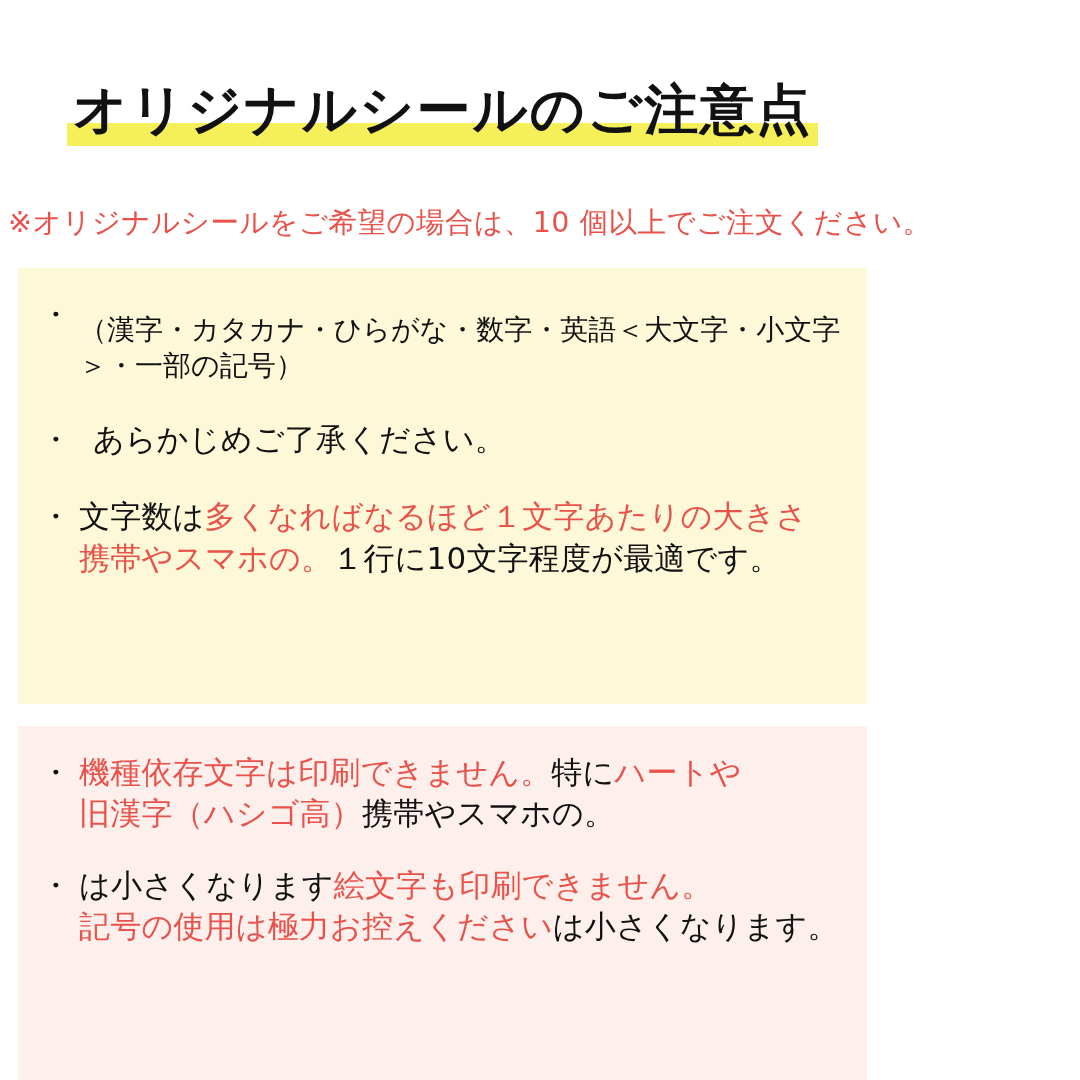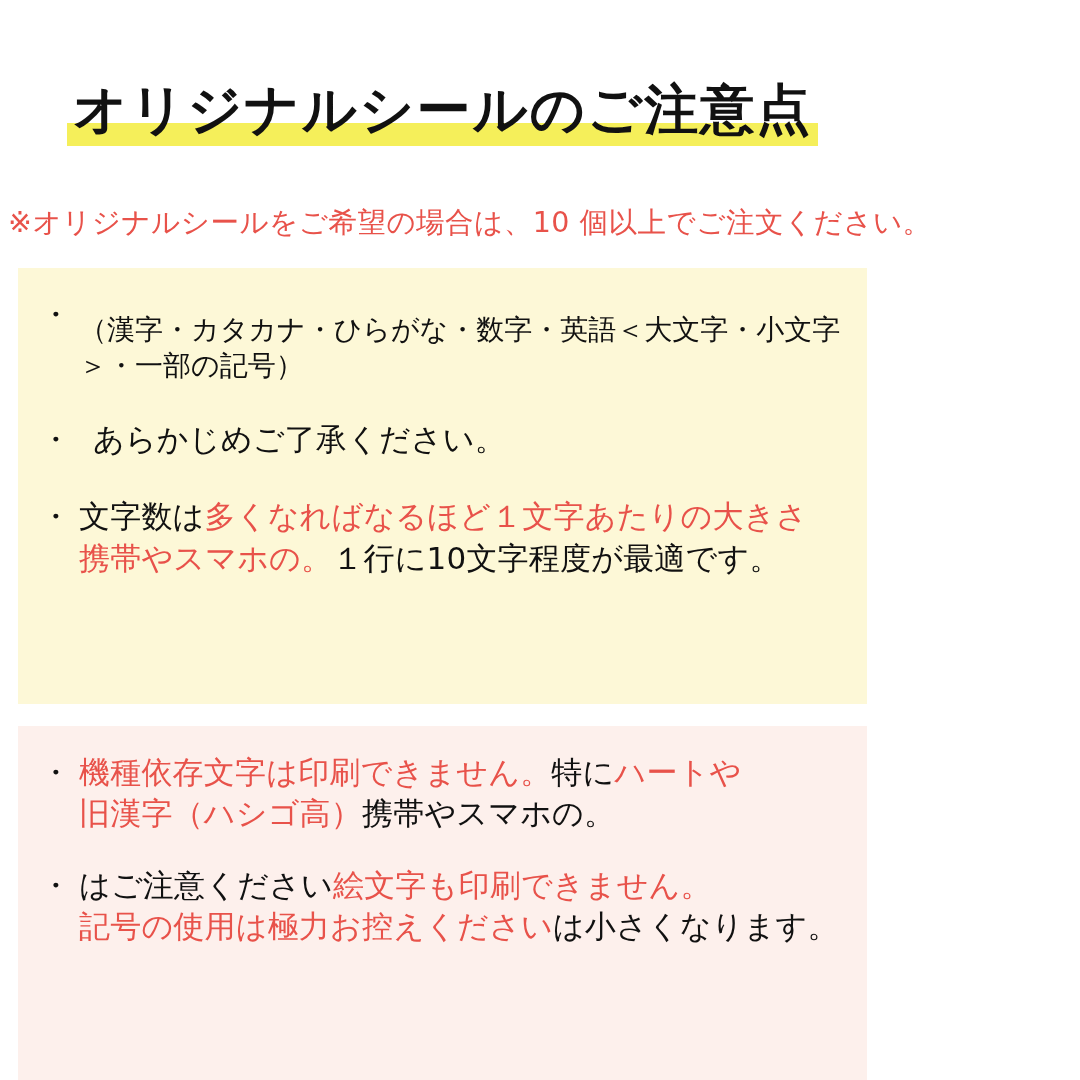--- a/index.html
+++ b/index.html
@@ -152,21 +152,21 @@
         <div class="line">
           <span class="red">旧漢字（ハシゴ高）</span><span>携帯やスマホの。</span>
         </div>
       </div>
     </div>
 
     <div class="item gap-3">
       <div class="bullet">・</div>
       <div class="item-body">
         <div class="line">
-          <span>はご注意ください</span><span class="red">絵文字も印刷できません。</span>
+          <span>は小さくなります</span><span class="red">絵文字も印刷できません。</span>
         </div>
         <div class="line">
           <span class="red">記号の使用は極力お控えください</span><span>は小さくなります。</span>
         </div>
       </div>
     </div>
 
   </div>
 
 </div>

